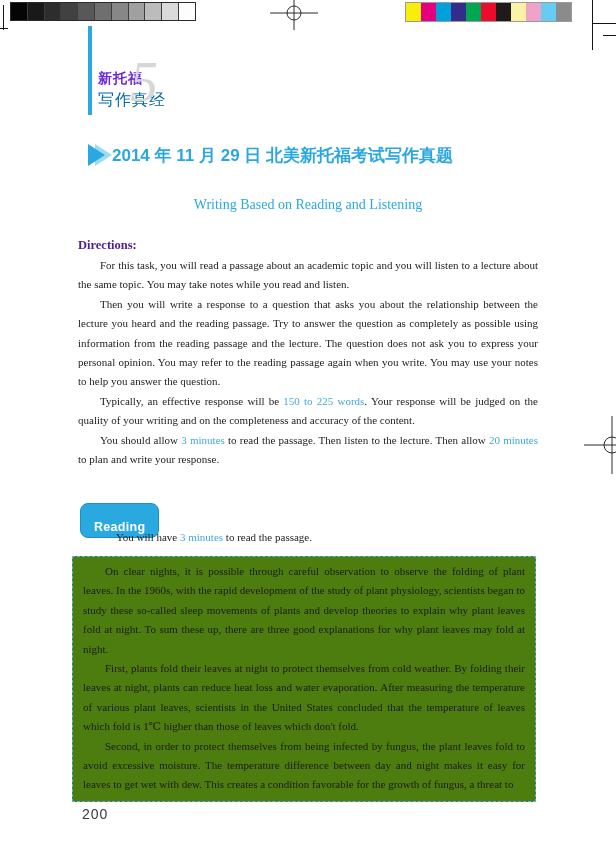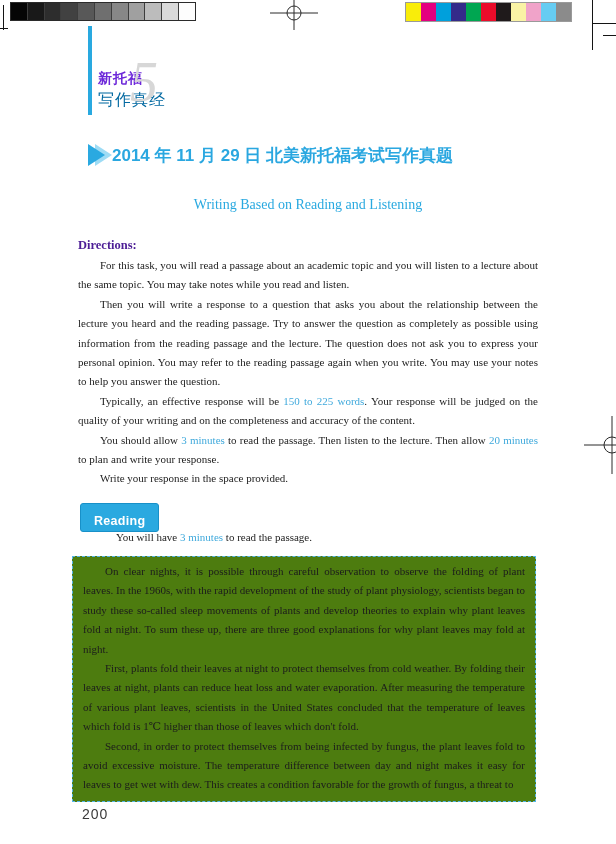--- a/index.html
+++ b/index.html
@@ -31,21 +31,21 @@
   .subtitle{position:absolute;left:78px;top:197px;width:460px;text-align:center;
     font-weight:normal;font-size:14px;color:#29a9e0;}
   
   .directions{position:absolute;left:78px;top:238px;width:460px;}
   .dir-label{margin:0 0 3px 0;font-weight:bold;font-size:12.5px;color:#4c1d95;}
   .para{margin:0;text-align:justify;text-indent:2em;font-size:11px;line-height:19.4px;color:#1c1c1c;}
   .hl{color:#3fa9dc;}
   
   .reading-badge{position:absolute;left:80px;top:503px;background:#2aa9e0;color:#ffffff;
     font-family:"Liberation Sans",sans-serif;font-weight:bold;font-size:12.5px;
-    padding:10px 13px 3px 13px;border-radius:3px;border:1px solid #1890c8;letter-spacing:.3px;}
+    padding:16px 13px 3px 13px;border-radius:8px;border:1px solid #1890c8;letter-spacing:.3px;}
   .reading-intro{position:absolute;left:94px;top:528px;width:460px;}
   .passage-box{position:absolute;left:72px;top:556px;width:464px;box-sizing:border-box;
     border:1px dashed #55b5e8;padding:5px 10px 6px 10px;background:#4d7c0f;}
   
   .page-number{position:absolute;left:82px;top:806px;font-family:"Liberation Sans",sans-serif;
     font-size:14px;color:#3a3a3a;letter-spacing:1px;}
 </style>
 </head>
 <body>
 
@@ -108,21 +108,20 @@
 </div>
 <div class="subtitle">Writing Based on Reading and Listening</div>
 
 <div class="directions">
   <p class="dir-label">Directions:</p>
   <div>
       <p class="para"><span>For this task, you will read a passage about an academic topic and you will listen to a lecture about the same topic. You may take notes while you read and listen.</span></p>
       <p class="para"><span>Then you will write a response to a question that asks you about the relationship between the lecture you heard and the reading passage. Try to answer the question as completely as possible using information from the reading passage and the lecture. The question does not ask you to express your personal opinion. You may refer to the reading passage again when you write. You may use your notes to help you answer the question.</span></p>
       <p class="para"><span>Typically, an effective response will be </span><span class="hl">150 to 225 words</span><span>. Your response will be judged on the quality of your writing and on the completeness and accuracy of the content.</span></p>
       <p class="para"><span>You should allow </span><span class="hl">3 minutes</span><span> to read the passage. Then listen to the lecture. Then allow </span><span class="hl">20 minutes</span><span> to plan and write your response.</span></p>
-      <p class="para"><span>Write your response in the space provided.</span></p>
     </div>
 </div>
 
 <div class="reading-badge">Reading</div>
 <div class="reading-intro">
     <p class="para"><span>You will have </span><span class="hl">3 minutes</span><span> to read the passage.</span></p>
   </div>
 <div class="passage-box">
     <p class="para"><span>On clear nights, it is possible through careful observation to observe the folding of plant leaves. In the 1960s, with the rapid development of the study of plant physiology, scientists began to study these so-called sleep movements of plants and develop theories to explain why plant leaves fold at night. To sum these up, there are three good explanations for why plant leaves may fold at night.</span></p>
     <p class="para"><span>First, plants fold their leaves at night to protect themselves from cold weather. By folding their leaves at night, plants can reduce heat loss and water evaporation. After measuring the temperature of various plant leaves, scientists in the United States concluded that the temperature of leaves which fold is 1℃ higher than those of leaves which don't fold.</span></p>

